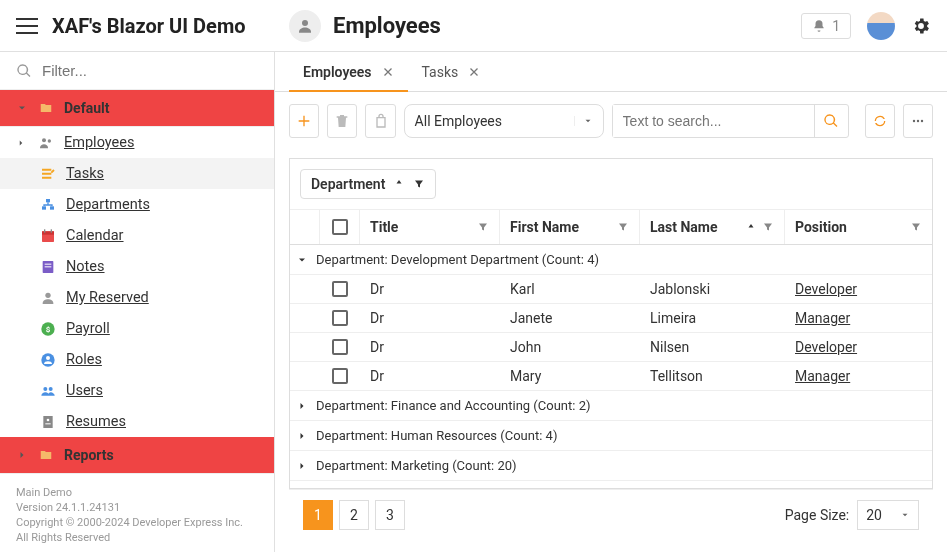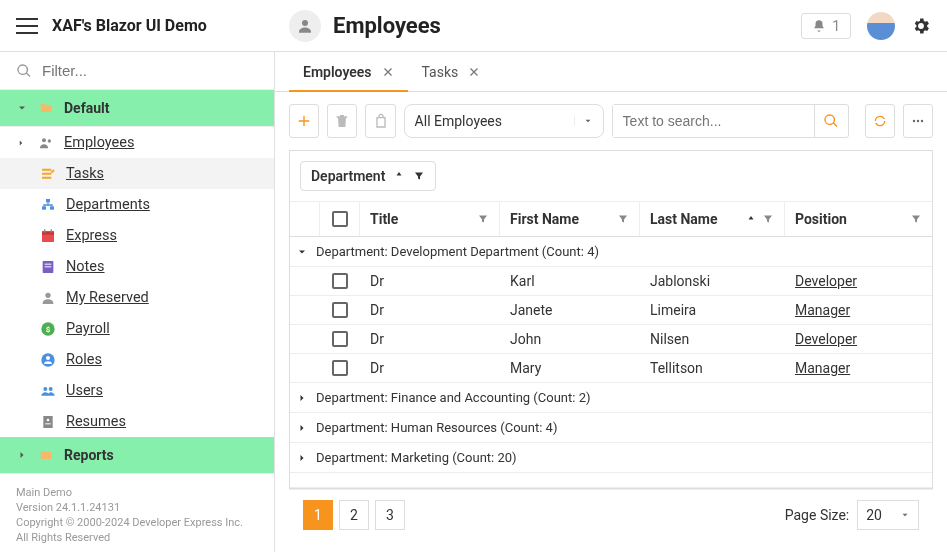--- a/index.html
+++ b/index.html
@@ -12,21 +12,21 @@
   overflow: hidden;
   background: #fff;
 }
 .app { display: flex; flex-direction: column; height: 100%; }
 
 
 .topbar { display: flex; align-items: center; height: 52px; border-bottom: 1px solid #e0e0e0; }
 .topbar-left { display: flex; align-items: center; width: 275px; padding-left: 16px; gap: 14px; }
 .hamburger { width: 22px; height: 16px; display: flex; flex-direction: column; justify-content: space-between; cursor: pointer; }
 .hamburger span { height: 2px; background: #333; }
-.app-title { font-size: 16px; font-weight: 700; color: #222; }
+.app-title { font-size: 20px; font-weight: 700; color: #222; }
 .topbar-main { display: flex; align-items: center; flex: 1; padding-left: 14px; gap: 12px; }
 .avatar-circle {
   width: 32px; height: 32px; border-radius: 50%; background: #eee;
   display: flex; align-items: center; justify-content: center;
 }
 .avatar-circle svg { width: 18px; height: 18px; fill: #888; }
 .page-title { font-size: 22px; font-weight: 700; color: #222; }
 .topbar-right { display: flex; align-items: center; gap: 16px; padding-right: 16px; }
 .bell-btn {
   display: flex; align-items: center; gap: 6px; border: 1px solid #ddd;
@@ -42,21 +42,21 @@
 
 .main-row { display: flex; flex: 1; min-height: 0; justify-content: flex-end; }
 
 
 .sidebar { width: 275px; border-right: 1px solid #e0e0e0; display: flex; flex-direction: column; background: #fff; }
 .filter-row { display: flex; align-items: center; gap: 10px; padding: 10px 16px; color: #999; border-bottom: 1px solid #eee; }
 .filter-row svg { width: 16px; height: 16px; fill: #999; }
 .filter-input { border: none; outline: none; font-size: 15px; color: #555; flex: 1; }
 .nav-group-header {
   display: flex; align-items: center; gap: 10px; padding: 10px 16px;
-  background: #86efac; font-weight: 700; cursor: pointer; border-bottom: 1px solid #eee;
+  background: #ef4444; font-weight: 700; cursor: pointer; border-bottom: 1px solid #eee;
 }
 .nav-group-header svg.chev { width: 12px; height: 12px; fill: #555; }
 .folder-ic { width: 16px; height: 14px; fill: #f5b969; }
 .nav-items { list-style: none; }
 .nav-item {
   display: flex; align-items: center; gap: 10px;
   padding: 7px 16px 7px 40px; cursor: pointer; font-size: 14.5px;
 }
 .nav-item.top-level { padding-left: 16px; }
 .nav-item .chev-small { width: 10px; height: 10px; fill: #555; margin-right: 2px;}
@@ -103,21 +103,21 @@
 }
 .select-box svg { width: 10px; height: 10px; fill: #666; border-left:1px solid #eee; padding-left:8px; box-sizing:content-box;}
 .search-wrap { display: flex; height: 34px; border: 1px solid #ddd; border-radius: 3px; flex: 0 0 230px; }
 .search-wrap input { border: none; outline: none; padding: 0 10px; flex: 1; font-size:14px; }
 .search-wrap .sbtn { width: 34px; display: flex; align-items: center; justify-content: center; border-left: 1px solid #ddd; cursor: pointer; }
 .search-wrap .sbtn svg { width: 16px; height: 16px; fill: #f7941d; }
 .spacer { flex: 1; }
 
 
 .grid-wrap { flex:1; padding: 0 14px 12px; display:flex; flex-direction:column; min-height:0; }
-.grid-panel { border:1px solid #ddd; flex:1; display:flex; flex-direction:column; min-height:0; overflow:hidden; }
+.grid-panel { border:1px solid #ddd; flex:1; display:flex; flex-direction:column; min-height:0; overflow:hidden;margin-top:8px; }
 .group-bar { padding:10px; border-bottom:1px solid #eee; }
 .group-chip {
   display:inline-flex; align-items:center; gap:8px; border:1px solid #ddd;
   border-radius:4px; padding:6px 10px; font-size:14px; font-weight:600;
 }
 .group-chip svg { width:12px; height:12px; fill:#333; }
 .grid-header { display:flex; border-bottom:1px solid #ddd; background:#fff; font-weight:700; }
 .gh-cell { display:flex; align-items:center; justify-content:space-between; padding:9px 10px; border-right:1px solid #eee; }
 .gh-cell:last-child{border-right:none;}
 .col-exp { width:30px; }
@@ -242,21 +242,21 @@
             </svg>
           <span class="label">Departments</span>
         </li>
         <li class="nav-item">
           <svg class="nav-ic ic-cal" viewBox="0 0 24 24">
               <rect x="3" y="5" width="18" height="16" rx="1"></rect>
               <rect x="3" y="5" width="18" height="5" fill="#c33"></rect>
               <rect x="6" y="2" width="2" height="5" fill="#888"></rect>
               <rect x="16" y="2" width="2" height="5" fill="#888"></rect>
             </svg>
-          <span class="label">Express</span>
+          <span class="label">Calendar</span>
         </li>
         <li class="nav-item">
           <svg class="nav-ic ic-notes" viewBox="0 0 24 24">
               <rect x="4" y="3" width="16" height="18" rx="1"></rect>
               <rect x="7" y="7" width="10" height="1.5" fill="#fff"></rect>
               <rect x="7" y="11" width="10" height="1.5" fill="#fff"></rect>
             </svg>
           <span class="label">Notes</span>
         </li>
         <li class="nav-item">

